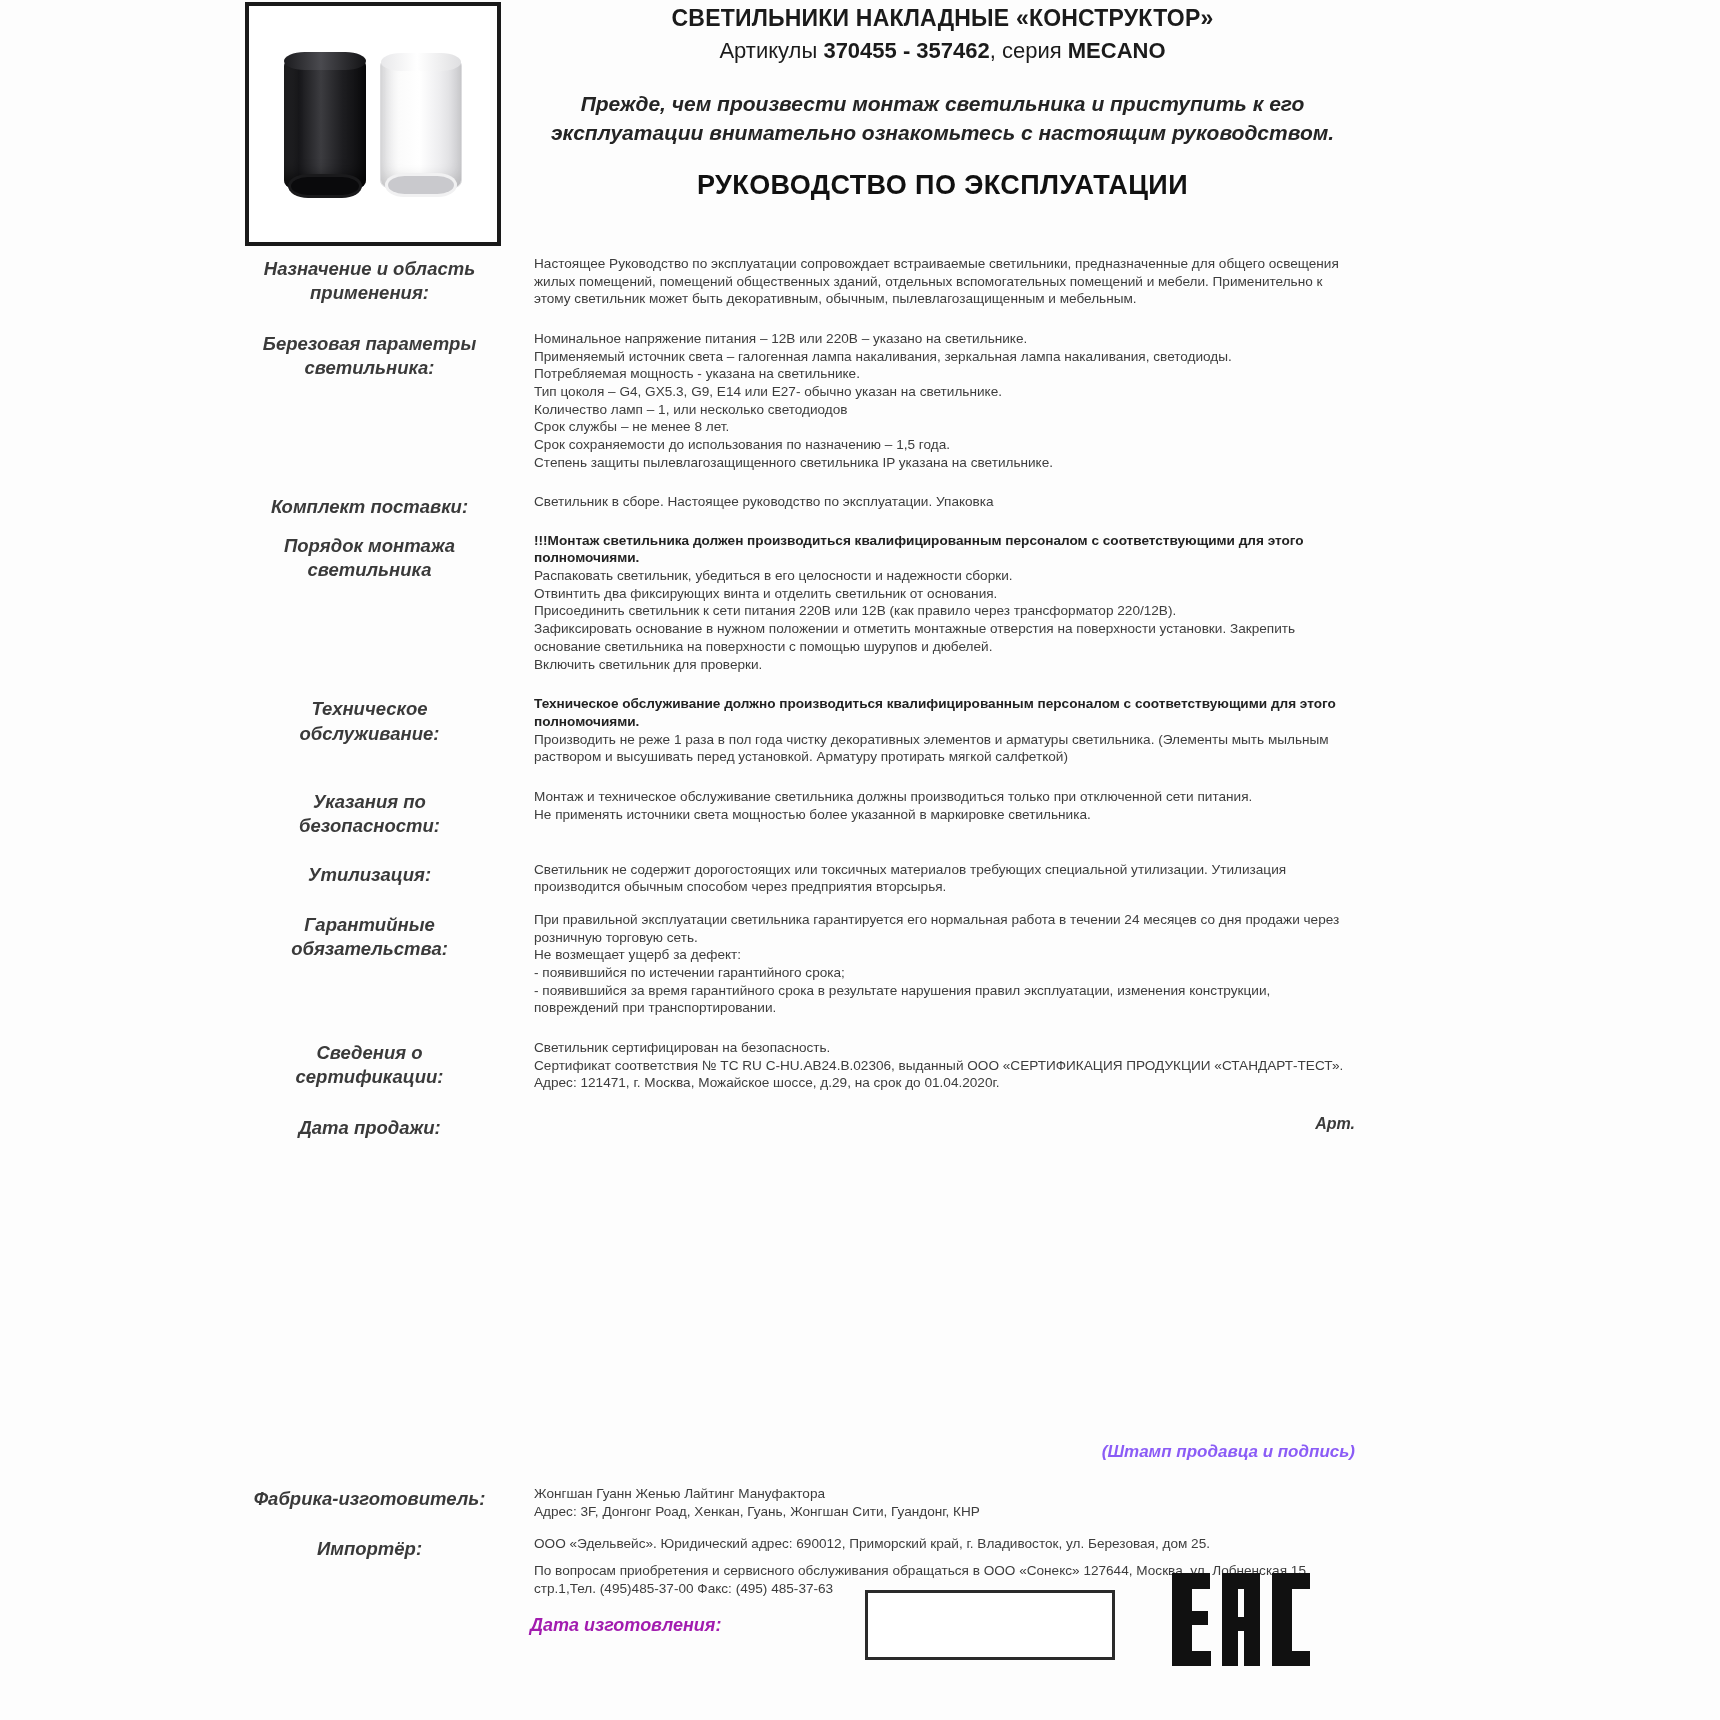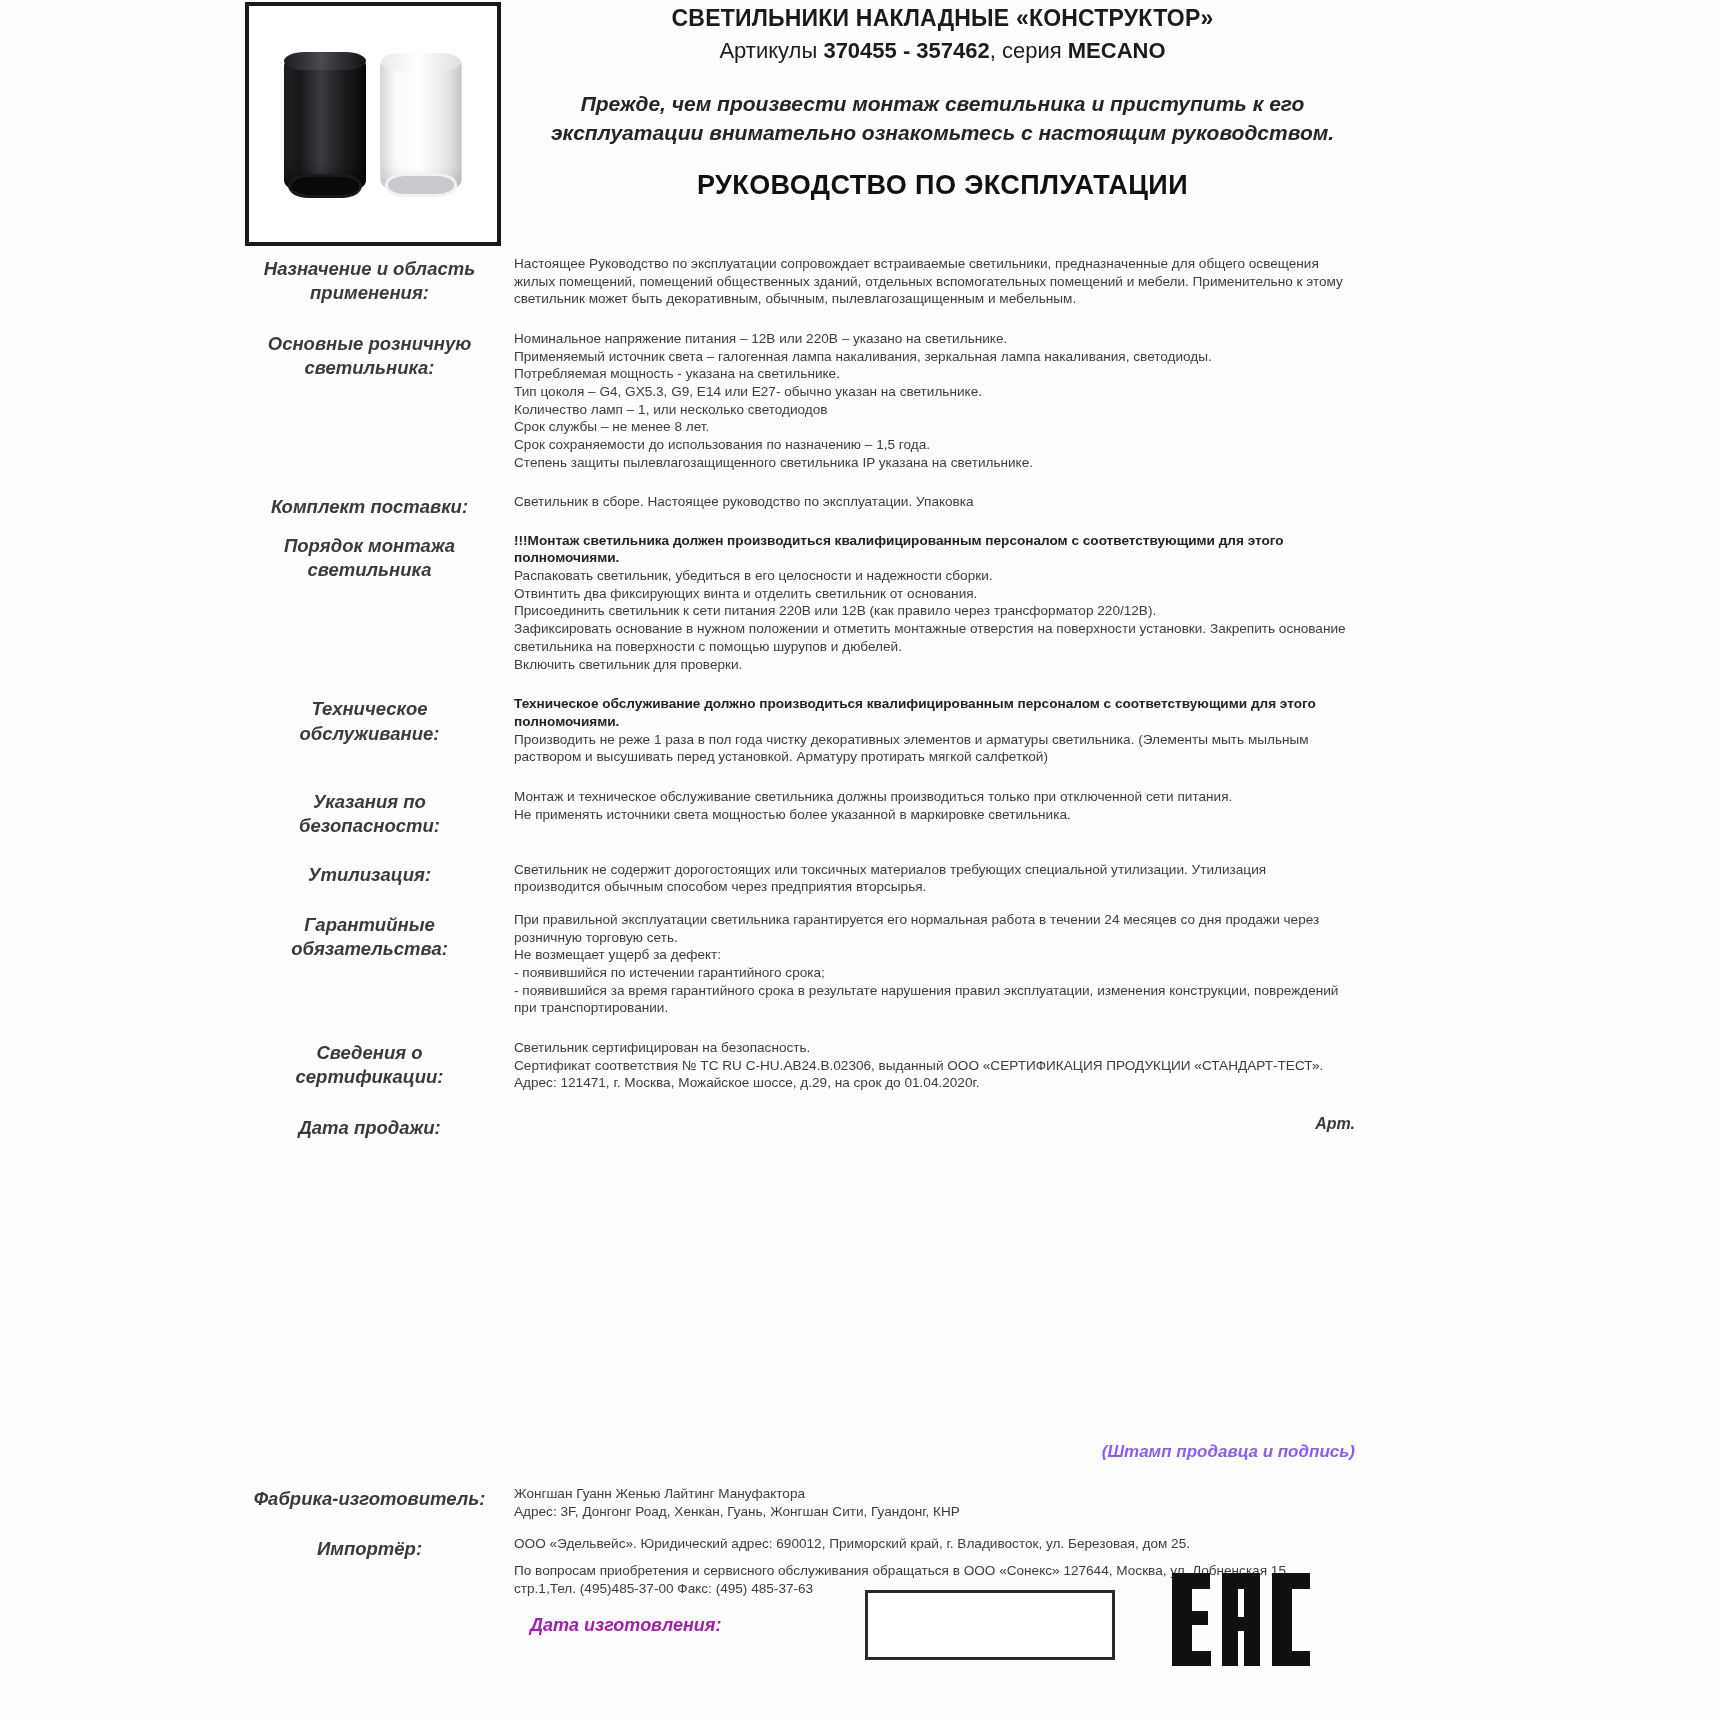--- a/index.html
+++ b/index.html
@@ -76,20 +76,21 @@
     margin-top:22px;
   }
 
   
   .body{
     position:absolute;left:245px;top:255px;width:1110px;
   }
   .row{
     display:flex;align-items:flex-start;width:100%;
     margin-bottom:0;
+    gap:20px;
   }
   .lbl{
     width:265px;flex:0 0 265px;
     text-align:center;
     font-style:italic;font-weight:bold;
     font-size:18.5px;line-height:1.32;
     color:#3a3a3a;
     padding-right:16px;box-sizing:border-box;
     padding-top:2px;
   }
@@ -167,21 +168,21 @@
 
     <div class="row">
       <div class="lbl">Назначение и область применения:</div>
       <div class="val">
         <p>Настоящее Руководство по эксплуатации сопровождает встраиваемые светильники, предназначенные для общего освещения жилых помещений, помещений общественных зданий, отдельных вспомогательных помещений и мебели. Применительно к этому светильник может быть декоративным, обычным, пылевлагозащищенным и мебельным.</p>
       </div>
     </div>
     <div class="sp-a"></div>
 
     <div class="row">
-      <div class="lbl">Основные розничную светильника:</div>
+      <div class="lbl">Березовая параметры светильника:</div>
       <div class="val">
         <p>Номинальное напряжение питания – 12В или 220В – указано на светильнике.</p>
         <p>Применяемый источник света – галогенная лампа накаливания, зеркальная лампа накаливания, светодиоды.</p>
         <p>Потребляемая мощность - указана на светильнике.</p>
         <p>Тип цоколя – G4,  GX5.3, G9, E14 или E27- обычно указан на светильнике.</p>
         <p>Количество ламп – 1, или несколько светодиодов</p>
         <p>Срок службы – не менее 8 лет.</p>
         <p>Срок сохраняемости до использования по назначению – 1,5 года.</p>
         <p>Степень защиты пылевлагозащищенного светильника IP указана на светильнике.</p>
       </div>

